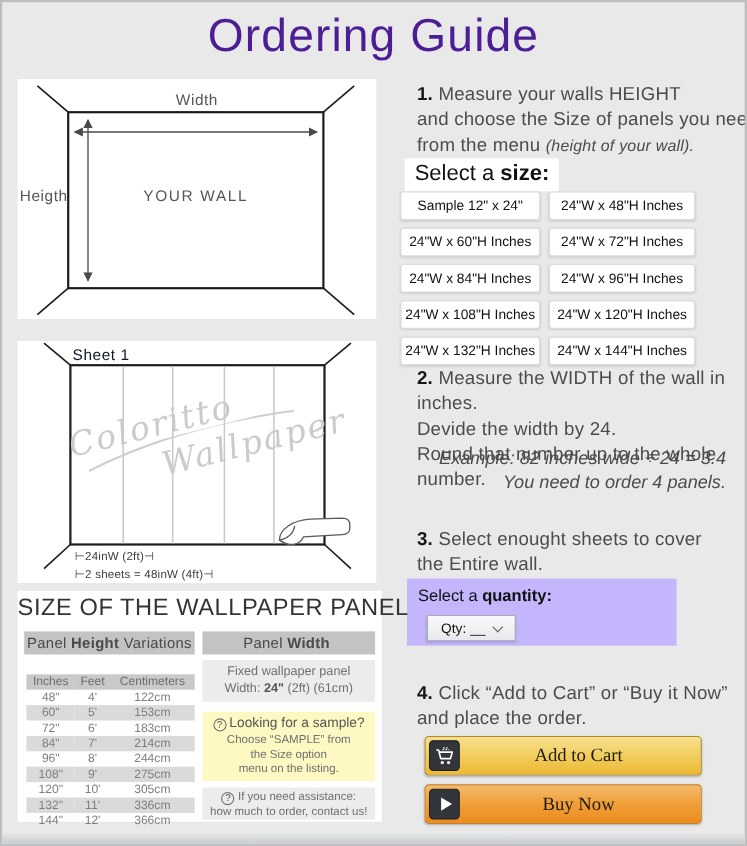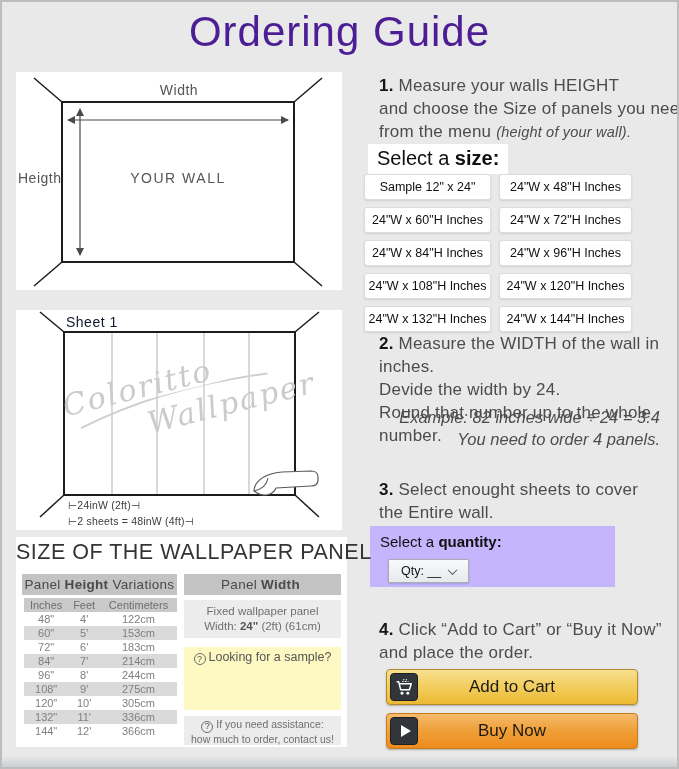--- a/index.html
+++ b/index.html
@@ -40,22 +40,22 @@
       gap:8px;border:1px solid #a9adb2;border-radius:1px;
       background:linear-gradient(#f8f9fa,#e7e9ec);padding:4px 12px;
       font-size:12.5px;color:#111;box-shadow:0 1px 2px rgba(15,17,17,.15);cursor:pointer;}
   .chev{width:7px;height:7px;border-right:1.6px solid #565959;border-bottom:1.6px solid #565959;
       transform:rotate(45deg) translate(-1px,-1px);}
   
   .shop-btn{position:absolute;width:252px;height:36px;border-radius:4px;cursor:pointer;
       box-shadow:0 1px 2px rgba(0,0,0,.25);}
   .btn-cart{background:linear-gradient(#f7e08f,#f2cf62 45%,#edb933);border:1px solid #b3892b;}
   .btn-buy{background:linear-gradient(#f5bb6c,#f0a13c 45%,#ec8c1c);border:1px solid #c87c1c;}
-  .shop-btn .txt{position:absolute;left:0;top:0;width:100%;height:100%;
-      display:flex;align-items:center;justify-content:center;font-size:17px;color:#1d1b14;}
+  .shop-btn .txt{position:absolute;left:14px;top:0;width:100%;height:100%;
+      display:flex;align-items:center;justify-content:center;font-size:17px;color:#1d1b14;font-family:Liberation Serif, serif;}
   .icon-sq{position:absolute;left:3px;top:3px;width:28px;height:28px;border-radius:4px;
       background:#32363b;border:1px solid #1d2023;display:flex;align-items:center;justify-content:center;}
   .play-tri{width:0;height:0;border-left:10px solid #fff;border-top:6.5px solid transparent;
       border-bottom:6.5px solid transparent;margin-left:3px;}
   
   .sp-title{position:absolute;top:3px;left:0;width:100%;text-align:center;
       font-size:21.5px;color:#343434;letter-spacing:.5px;white-space:nowrap;}
   .hdr-bar{position:absolute;background:#c3c3c3;height:21px;display:flex;
       align-items:center;justify-content:center;font-size:13.5px;color:#4a4a4a;letter-spacing:.3px;}
   .hdr-bar b{margin:0 4px;}
@@ -205,21 +205,21 @@
     <div class="hdr-bar" style="left:6px;top:37px;width:155px;">
       <span>Panel</span>
       <b>Height</b>
       <span>Variations</span>
     </div>
     <div class="hdr-bar" style="left:168px;top:37px;width:157px;">
       <span>Panel</span>
       <b>Width</b>
     </div>
 
-    <table class="sz-table" style="left:8px;top:61px;width:153px;">
+    <table class="sz-table" style="left:8px;top:76px;width:153px;">
       <tbody>
           <tr>
         <th>Inches</th>
         <th>Feet</th>
         <th>Centimeters</th>
       </tr>
       <tr>
             <td>48"</td>
             <td>4'</td>
             <td>122cm</td>
@@ -269,20 +269,25 @@
 
     <div class="info-box" style="top:63px;height:38px;background:#ececec;padding-top:4px;font-size:11.5px;line-height:15px;">
       <span>Fixed wallpaper panel</span><br>
       <span>Width: </span><b style="color:#555;">24"</b><span> (2ft) (61cm)</span>
     </div>
 
     <div class="info-box" style="top:110px;height:63px;background:#fef9c3;padding-top:3px;">
       <div style="font-size:12.5px;color:#555;">
         <span class="qmark">?</span><span>Looking for a sample?</span>
       </div>
+      <div style="font-size:10.5px;line-height:13.5px;margin-top:1px;">
+        <span>Choose “SAMPLE” from</span><br>
+        <span>the Size option</span><br>
+        <span>menu on the listing.</span>
+      </div>
     </div>
 
     <div class="info-box" style="top:179px;height:29px;background:#ececec;padding-top:2px;font-size:10.5px;line-height:13px;">
       <span class="qmark">?</span><span>If you need assistance:</span><br>
       <span>how much to order, contact us!</span>
     </div>
   </div>
 
   <div class="bottom-edge"></div>
 </div>

